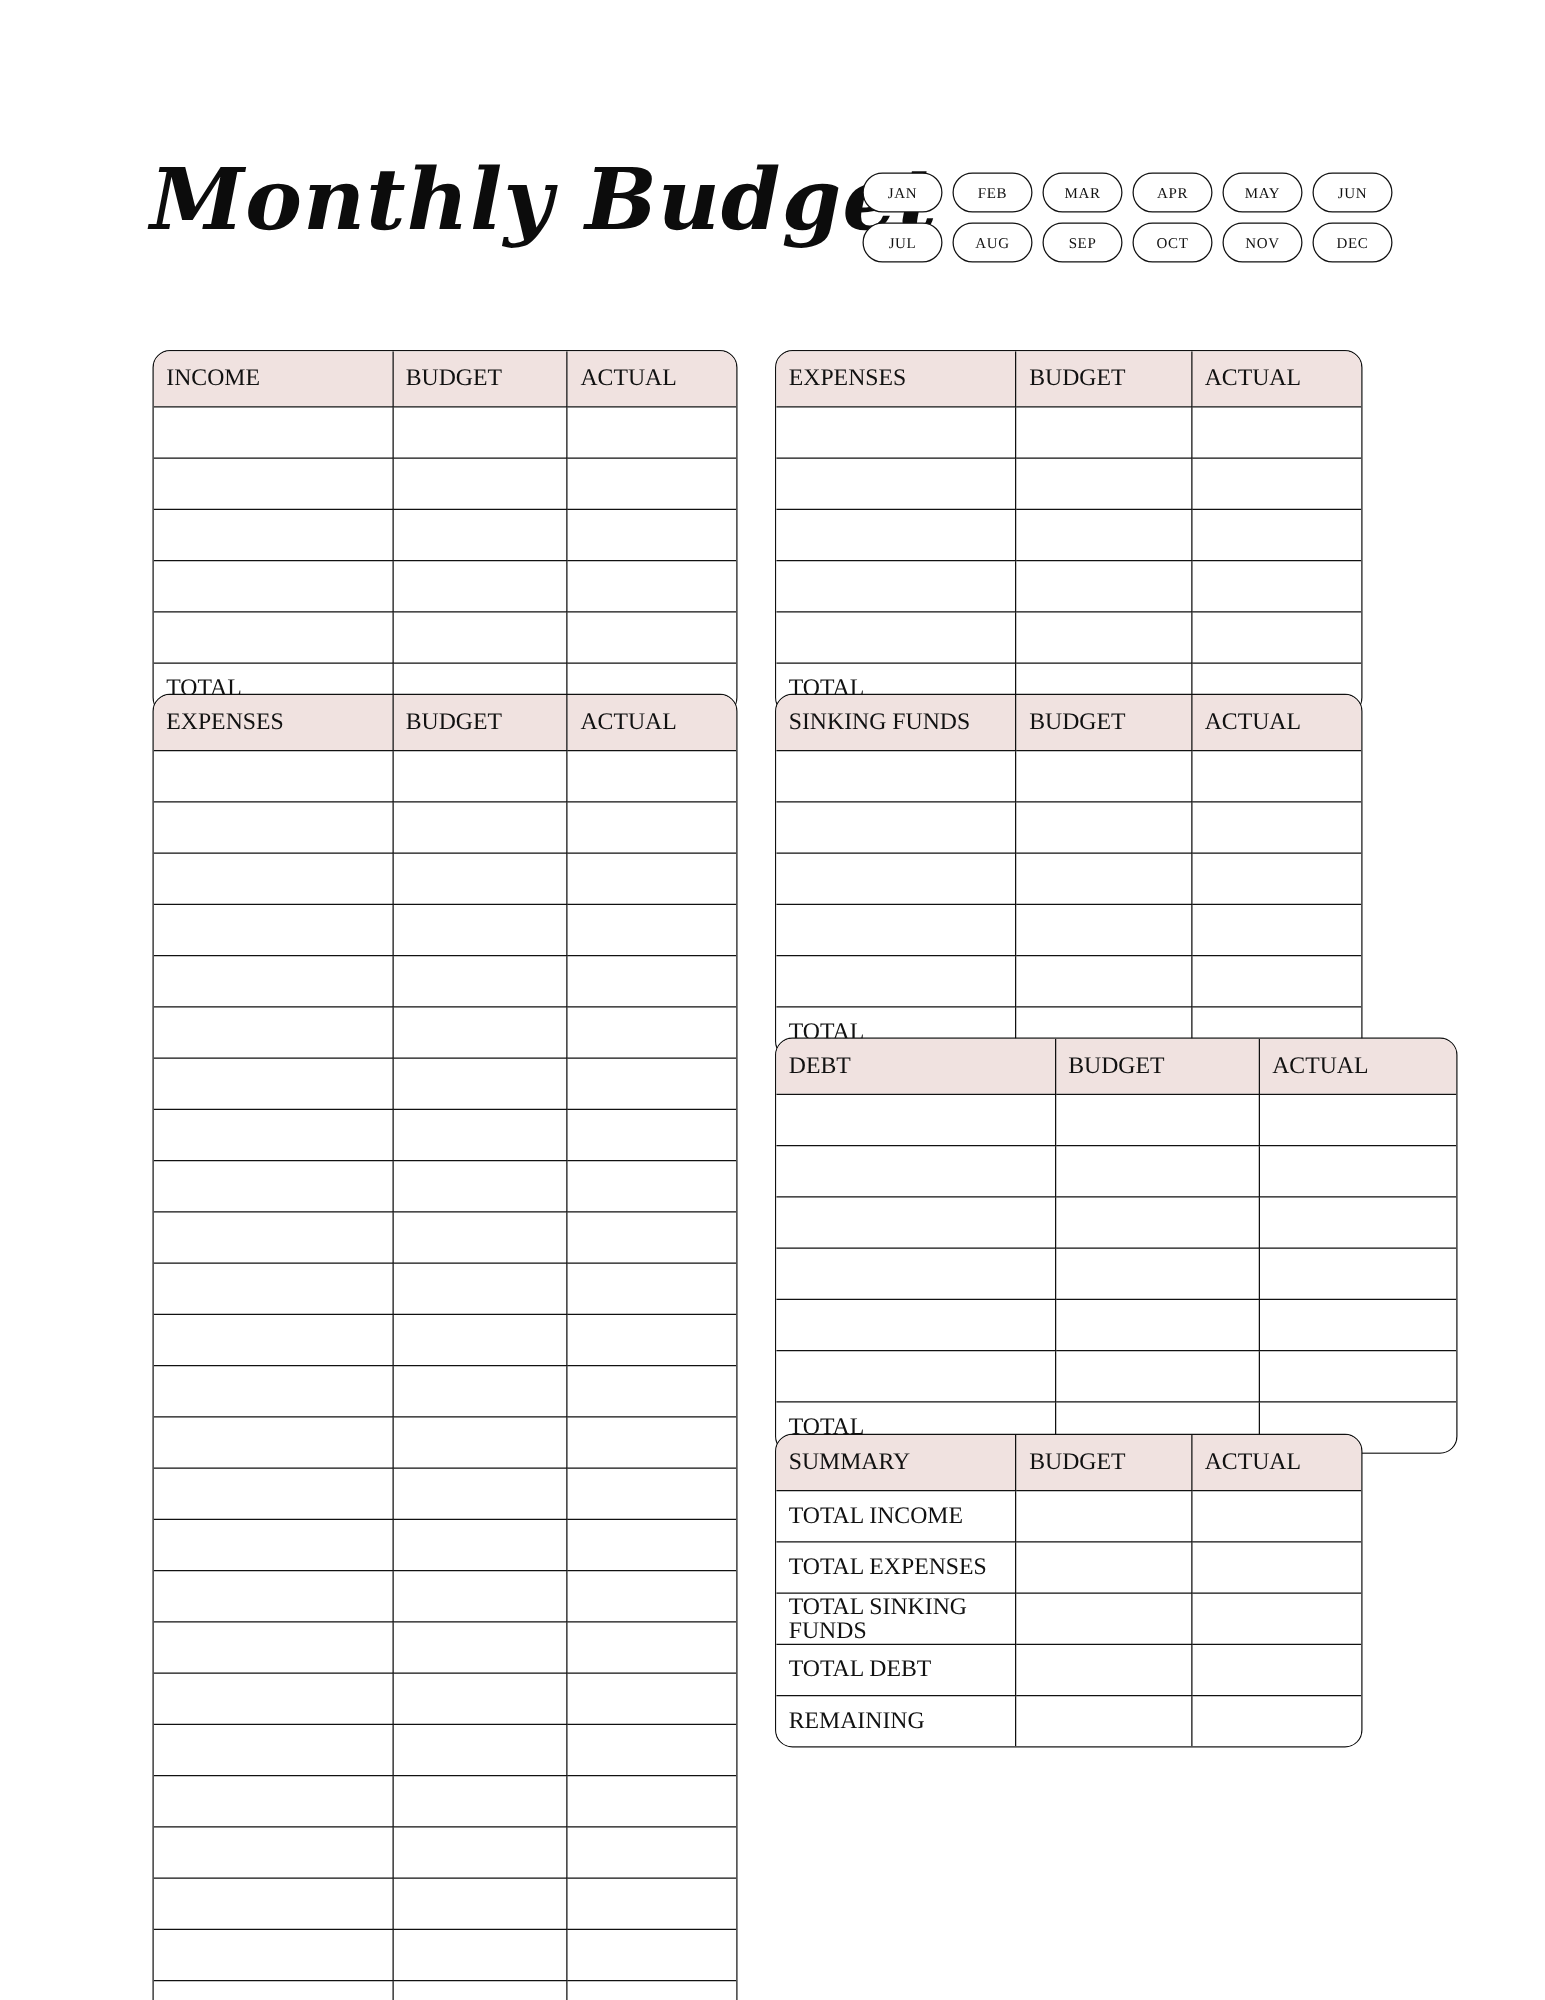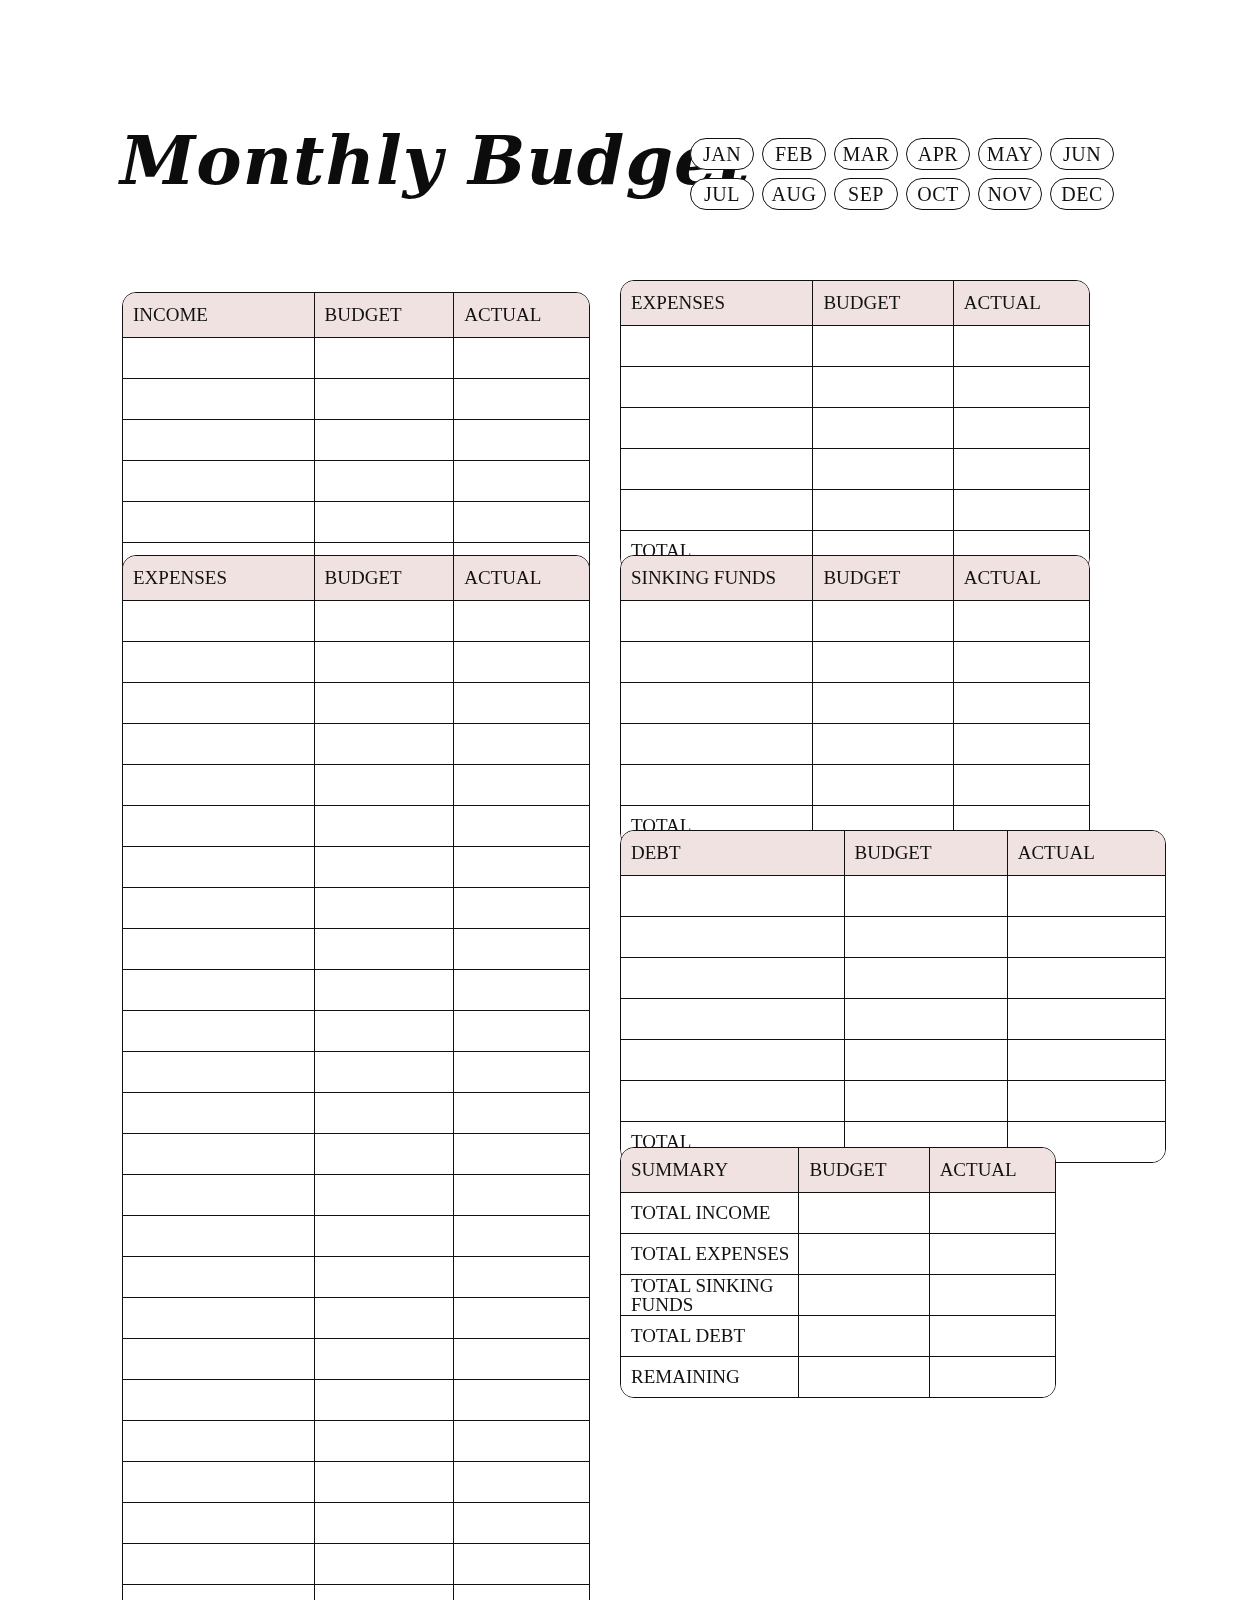--- a/index.html
+++ b/index.html
@@ -50,21 +50,21 @@
     justify-content: flex-end;
   }
   .month-pill {
     width: 64px;
     height: 32px;
     border: 1.3px solid #111;
     border-radius: 18px;
     display: flex;
     align-items: center;
     justify-content: center;
-    font-size: 20px;
+    font-size: 12px;
     letter-spacing: 0.5px;
     background: #fff;
     cursor: pointer;
   }
 
   
   .block {
     position: absolute;
     border: 1.4px solid #111;
     border-radius: 14px;
@@ -96,26 +96,26 @@
   table.grid tr td:last-child, table.grid tr th:last-child { border-right: none; }
   table.grid tr:first-child th { border-top: none; }
   table.grid tr:last-child td { border-bottom: none; }
 
   .col-name { width: 41%; }
   .col-budget { width: 30%; }
   .col-actual { width: 29%; }
   .two-line { font-size: 18px; line-height: 19px; padding-top: 2px; }
 
   
-  #income-block   { left: 122px; top: 292px;  width: 468px; }
+  #income-block   { left: 122px; top: 280px;  width: 468px; }
   #expenses-block { left: 122px; top: 555px;  width: 468px; }
   #savings-block  { left: 620px; top: 280px;  width: 470px; }
   #sinking-block  { left: 620px; top: 555px;  width: 470px; }
   #debt-block     { left: 620px; top: 830px;  width: 546px; }
-  #summary-block  { left: 620px; top: 1147px; width: 436px; }
+  #summary-block  { left: 620px; top: 1147px; width: 470px; }
 </style>
 </head>
 <body>
 
 <div class="header">
   <div class="title">Monthly Budget</div>
   <div class="months">
     <div class="month-pill">JAN</div>
     <div class="month-pill">FEB</div>
     <div class="month-pill">MAR</div>

